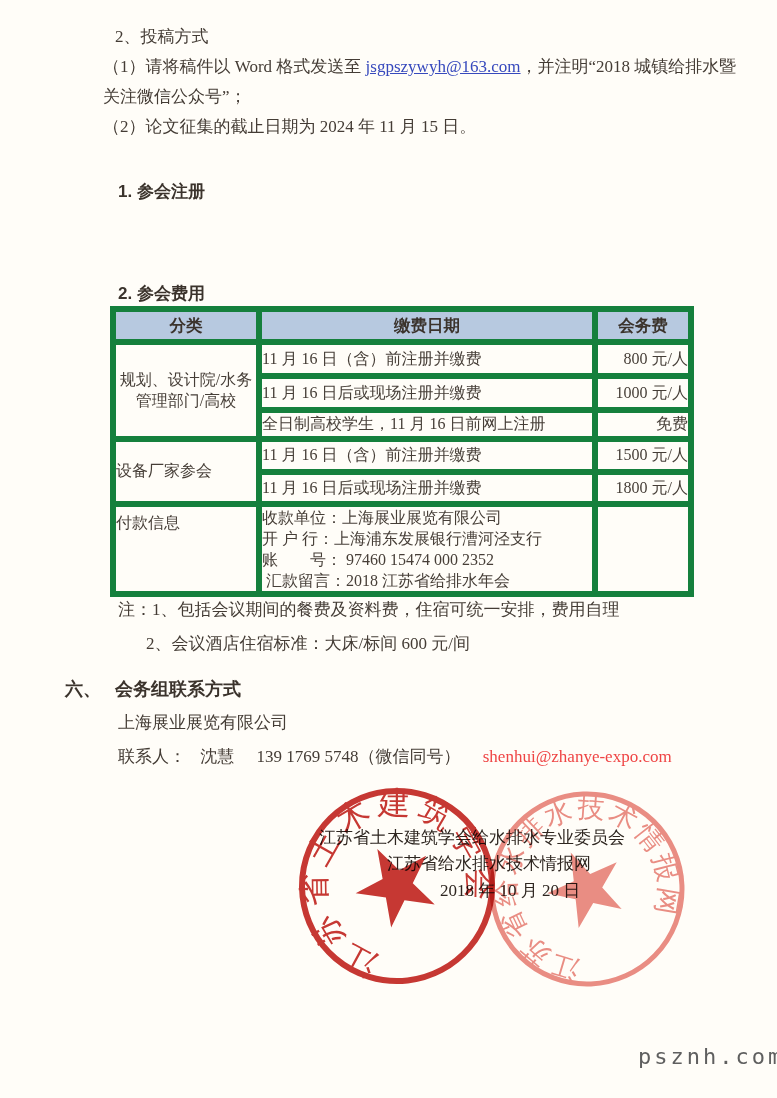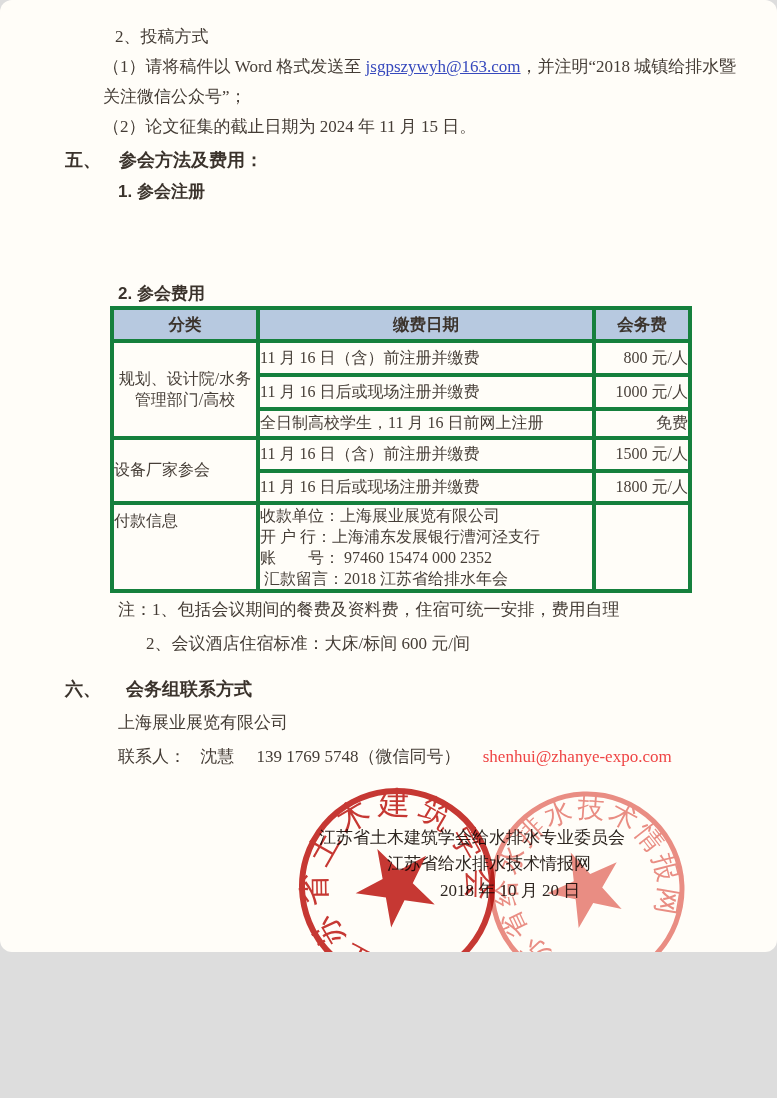--- a/index.html
+++ b/index.html
@@ -1,27 +1,27 @@
 <!DOCTYPE html>
 <html><head>
 <meta charset="utf-8">
 <style>
   html,body{margin:0;padding:0;background:#ddd;}
-  .page{position:relative;width:777px;height:952px;margin:0 auto;background:#fffdf8;
-        font-family:"Liberation Serif","DejaVu Serif",serif;color:#443c35;overflow:hidden;border-radius:12px;}
+  .page{position:relative;width:777px;height:1098px;margin:0 auto;background:#fffdf8;
+        font-family:"Liberation Serif","DejaVu Serif",serif;color:#443c35;overflow:hidden;}
   .abs{position:absolute;}
   .hd{font-family:"Liberation Sans","DejaVu Sans",sans-serif;font-weight:bold;color:#3b332c;}
   .body-line{font-size:17px;line-height:30px;white-space:nowrap;}
   .para-line{font-size:17px;line-height:28px;white-space:nowrap;}
   a.link1{color:#3749bd;text-decoration:underline;}
   a.link2{color:#ef4444;text-decoration:none;}
   
   table.fee{border-collapse:collapse;table-layout:fixed;width:578px;
             border:2px solid #4b433c;font-size:16px;color:#463e37;}
-  table.fee th,table.fee td{border:4px solid #15803d;padding:0;}
+  table.fee th,table.fee td{border:6px solid #15803d;padding:0;}
   table.fee th{background:#b7c9e0;font-family:"Liberation Sans","DejaVu Sans",sans-serif;
                font-weight:bold;font-size:16.5px;color:#3b332c;}
   tr.rh{height:33px;} tr.r1{height:34px;} tr.r2{height:34px;} tr.r3{height:29px;}
   tr.r4{height:33px;} tr.r5{height:32px;} tr.r6{height:86px;}
   td.cat-c{text-align:center;padding:0 2px;}
   td.cat-l{text-align:left;padding-left:8px;}
   td.date{text-align:left;padding-left:12px;}
   td.fee-c{text-align:right;}
   td.pay{vertical-align:middle;padding-left:12px;}
   td.pay div{line-height:21px;white-space:pre;}
@@ -39,23 +39,20 @@
 
   <div class="abs" style="left:103px;top:22px;">
     <div class="body-line" style="margin-left:12px;">2、投稿方式</div>
     <div class="body-line">
       <span>（1）请将稿件以 Word 格式发送至 </span><a class="link1" href="#">jsgpszywyh@163.com</a><span>，并注明“2018 城镇给排水暨</span>
     </div>
     <div class="body-line">关注微信公众号”；</div>
     <div class="body-line">（2）论文征集的截止日期为 2024 年 11 月 15 日。</div>
   </div>
 
-  <div class="abs hd" style="left:65px;top:148px;font-size:18px;">
-    <span>五、</span><span style="margin-left:18px;">参会方法及费用：</span>
-  </div>
 
   <div class="abs hd" style="left:118px;top:180px;font-size:17px;">1. 参会注册</div>
 
 
   <div class="abs hd" style="left:118px;top:282px;font-size:17px;">2. 参会费用</div>
 
   <table class="fee abs" style="left:110px;top:306px;">
     <colgroup>
         <col style="width:146px">
         <col style="width:336px">
@@ -101,21 +98,21 @@
         </td>
         <td class="fee-c"></td>
       </tr>
     </tbody>
   </table>
 
   <div class="abs para-line" style="left:118px;top:596px;">注：1、包括会议期间的餐费及资料费，住宿可统一安排，费用自理</div>
   <div class="abs para-line" style="left:146px;top:630px;">2、会议酒店住宿标准：大床/标间 600 元/间</div>
 
   <div class="abs hd" style="left:65px;top:677px;font-size:18px;">
-    <span>六、</span><span style="margin-left:25px;">会务组联系方式</span>
+    <span>六、</span><span style="margin-left:14px;">会务组联系方式</span>
   </div>
   <div class="abs body-line" style="left:118px;top:708px;">上海展业展览有限公司</div>
   <div class="abs body-line" style="left:118px;top:742px;">
     <span>联系人：</span>
     <span style="margin-left:10px;">沈慧</span>
     <span style="margin-left:18px;">139 1769 5748（微信同号）</span>
     <a class="link2" href="#" style="margin-left:18px;">shenhui@zhanye-expo.com</a>
   </div>
 
   <div class="sig-line" style="left:472px;top:828px;">江苏省土木建筑学会给水排水专业委员会</div>

